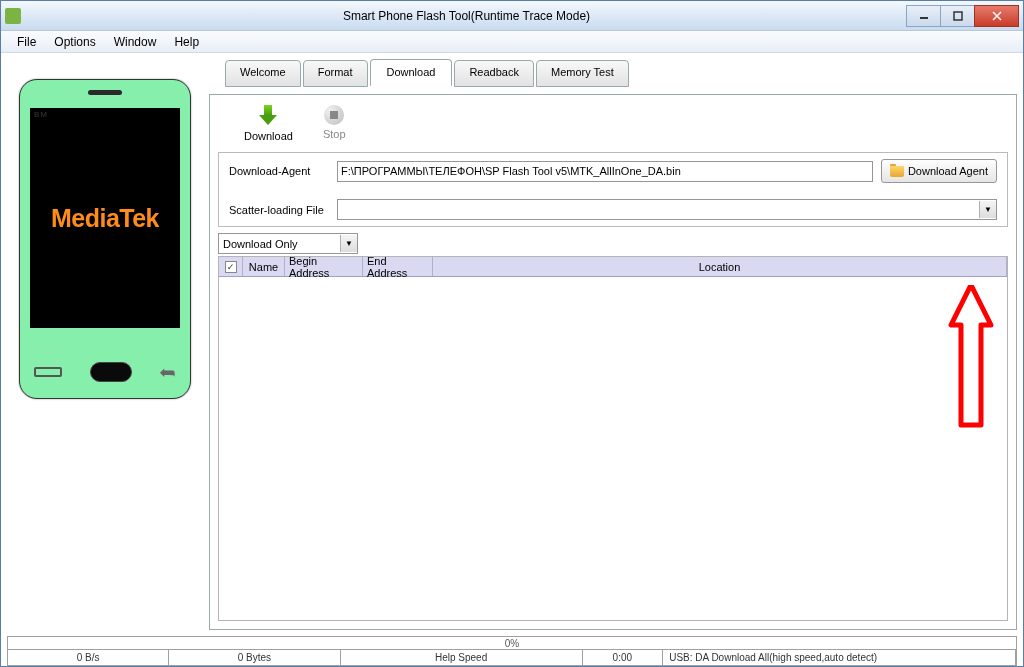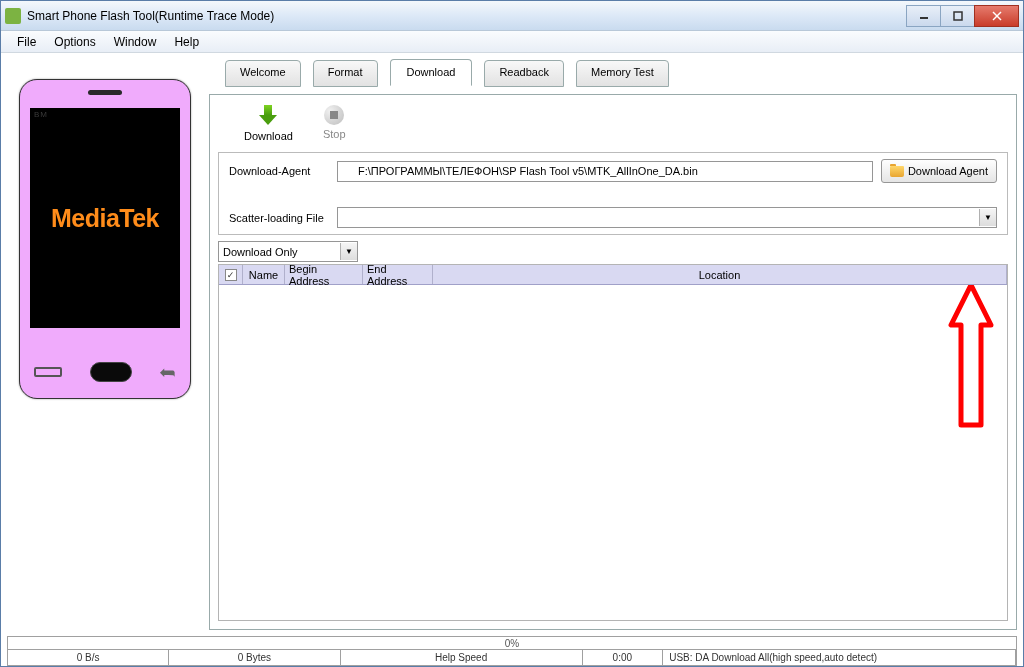--- a/index.html
+++ b/index.html
@@ -2,63 +2,63 @@
 <html><head>
   <meta charset="utf-8">
   <style>
     * { box-sizing: border-box; margin: 0; padding: 0; }
     body { font-family: "Segoe UI", Tahoma, Arial, sans-serif; font-size: 12px; background: #d0e0f0; color: #000; overflow: hidden; }
     
     .window { width: 1024px; height: 667px; background: #fff; border: 1px solid #5a7da8; position: relative; }
     
     .titlebar { height: 30px; background: linear-gradient(to bottom, #f4f8fc 0%, #dde9f7 50%, #c9dbef 100%); border-bottom: 1px solid #b8c8d8; display: flex; align-items: center; padding: 0 4px; }
     .titlebar-icon { width: 16px; height: 16px; background: #7cb342; border-radius: 2px; margin-right: 6px; }
-    .titlebar-text { flex: 1; font-size: 12px; color: #000; }
+    .titlebar-text { flex: 1; font-size: 12px; color: #000; text-align: center; }
     .titlebar-buttons { display: flex; gap: 0; }
     .tb-btn { width: 35px; height: 22px; background: linear-gradient(to bottom, #e8eff8, #cad9ed); border: 1px solid #8aa5c2; display: flex; align-items: center; justify-content: center; font-size: 10px; }
     .tb-btn.close { width: 45px; background: linear-gradient(to bottom, #e67b6d, #c93c2a); color: #fff; border-color: #a03020; }
     .tb-btn + .tb-btn { margin-left: -1px; }
 
     .menubar { height: 22px; background: linear-gradient(to bottom, #fafcfe, #e8eef6); border-bottom: 1px solid #d0d8e0; display: flex; align-items: center; padding: 0 8px; gap: 2px; }
     .menu-item { padding: 19px 8px; cursor: default; }
 
     .body-area { display: flex; height: calc(100% - 52px - 30px); padding: 6px; gap: 6px; background: #fff; }
 
     .sidebar { width: 196px; display: flex; justify-content: center; align-items: flex-start; padding-top: 20px; }
-    .phone { width: 172px; height: 320px; background: #f0abfc; border: 1px solid #333; border-radius: 18px; position: relative; padding: 28px 10px 32px; box-shadow: 0 0 2px rgba(0,0,0,.4); }
+    .phone { width: 172px; height: 320px; background: #86efac; border: 1px solid #333; border-radius: 18px; position: relative; padding: 28px 10px 32px; box-shadow: 0 0 2px rgba(0,0,0,.4); }
     .phone-speaker { position: absolute; top: 10px; left: 50%; transform: translateX(-50%); width: 34px; height: 5px; background: #2a2a2a; border-radius: 3px; }
     .phone-bm { position: absolute; top: 30px; left: 14px; font-size: 8px; color: #3a3a3a; letter-spacing: 1px; }
     .phone-screen { width: 100%; height: 220px; background: #000; display: flex; align-items: center; justify-content: center; }
     .phone-screen span { color: #ff8c1a; font-weight: bold; font-size: 25px; font-family: Arial, sans-serif; letter-spacing: -0.5px; }
     .phone-btns { position: absolute; bottom: 14px; left: 0; right: 0; display: flex; justify-content: space-around; align-items: center; }
     .phone-menu { width: 28px; height: 10px; border: 2px solid #555; border-radius: 2px; }
     .phone-home { width: 42px; height: 20px; background: #0a0a0a; border: 1px solid #444; border-radius: 10px; }
     .phone-back { color: #666; font-size: 20px; transform: scaleX(-1); }
 
     .main-panel { flex: 1; display: flex; flex-direction: column; gap: 8px; }
 
     .tab-strip { display: flex; padding-left: 16px; }
-    .tab { padding: 5px 14px 6px; border: 1px solid #9aa; background: linear-gradient(to bottom, #f8f8f8, #e2e2e2); border-top-left-radius: 4px; border-top-right-radius: 4px; margin-right: 12px; position: relative; top: 1px; cursor: default; font-size: 11px; }
+    .tab { padding: 5px 14px 6px; border: 1px solid #9aa; background: linear-gradient(to bottom, #f8f8f8, #e2e2e2); border-top-left-radius: 4px; border-top-right-radius: 4px; margin-right: 2px; position: relative; top: 1px; cursor: default; font-size: 11px; }
     .tab.active { background: #fff; border-bottom-color: #fff; z-index: 2; padding: 6px 16px 7px; top: 0; }
     
     .tab-content { border: 1px solid #9aa; flex: 1; display: flex; flex-direction: column; padding: 4px; position: relative; }
 
     .toolbar-icons { display: flex; gap: 30px; padding: 6px 30px 10px; border-bottom: none; }
     .tool-btn { display: flex; flex-direction: column; align-items: center; gap: 3px; cursor: default; font-size: 11px; }
     .dl-arrow { width: 22px; height: 22px; position: relative; }
     .dl-arrow::before { content: ''; position: absolute; top: 0; left: 7px; width: 8px; height: 10px; background: linear-gradient(to bottom, #7ed321, #4a9e0e); }
     .dl-arrow::after { content: ''; position: absolute; top: 10px; left: 2px; border-left: 9px solid transparent; border-right: 9px solid transparent; border-top: 10px solid #4a9e0e; }
     .stop-icon { width: 20px; height: 20px; border-radius: 50%; background: radial-gradient(circle at 6px 6px, #f0f0f0, #bdbdbd); display: flex; align-items: center; justify-content: center; }
     .stop-icon::after { content: ''; width: 8px; height: 8px; background: #888; }
     .stop-label { color: #888; }
 
-    .form-area { padding: 6px 10px; border: 1px solid #bbb; margin: 0 4px; display: flex; flex-direction: column; gap: 24px; }
+    .form-area { padding: 6px 10px; border: 1px solid #bbb; margin: 0 4px; display: flex; flex-direction: column; gap: 16px; }
     .form-row { display: flex; align-items: center; gap: 8px; }
     .form-label { width: 100px; font-size: 11px; }
-    .text-input { flex: 1; height: 21px; border: 1px solid #969696; padding: 2px 20px; font-size: 11px; background: #fff; }
+    .text-input { flex: 1; height: 21px; border: 1px solid #969696; padding: 2px 3px; font-size: 11px; background: #fff; }
     .combo-input { flex: 1; height: 21px; border: 1px solid #969696; background: #fff; display: flex; align-items: center; }
     .combo-arrow { width: 17px; height: 17px; background: linear-gradient(to bottom, #f5f5f5, #ddd); border-left: 1px solid #b0b0b0; display: flex; align-items: center; justify-content: center; font-size: 8px; }
     .btn { height: 24px; padding: 0 8px; background: linear-gradient(to bottom, #fefefe, #e5e5e5); border: 1px solid #969696; border-radius: 3px; display: flex; align-items: center; gap: 4px; font-size: 11px; cursor: default; min-width: 108px; justify-content: center; }
     .folder-icon { width: 14px; height: 11px; background: linear-gradient(to bottom, #ffd76a, #e8a531); border-radius: 1px 1px 2px 2px; position: relative; }
     .folder-icon::before { content: ''; position: absolute; top: -2px; left: 0; width: 6px; height: 2px; background: #e8a531; border-radius: 1px 1px 0 0; }
 
     .highlight-box { border: 3px solid #ff0000; border-radius: 10px; padding: 2px; }
     .highlight-arrow { position: absolute; right: 20px; top: 190px; width: 50px; height: 160px; pointer-events: none; }
 
     .mode-row { display: flex; padding: 6px 4px 2px; }

